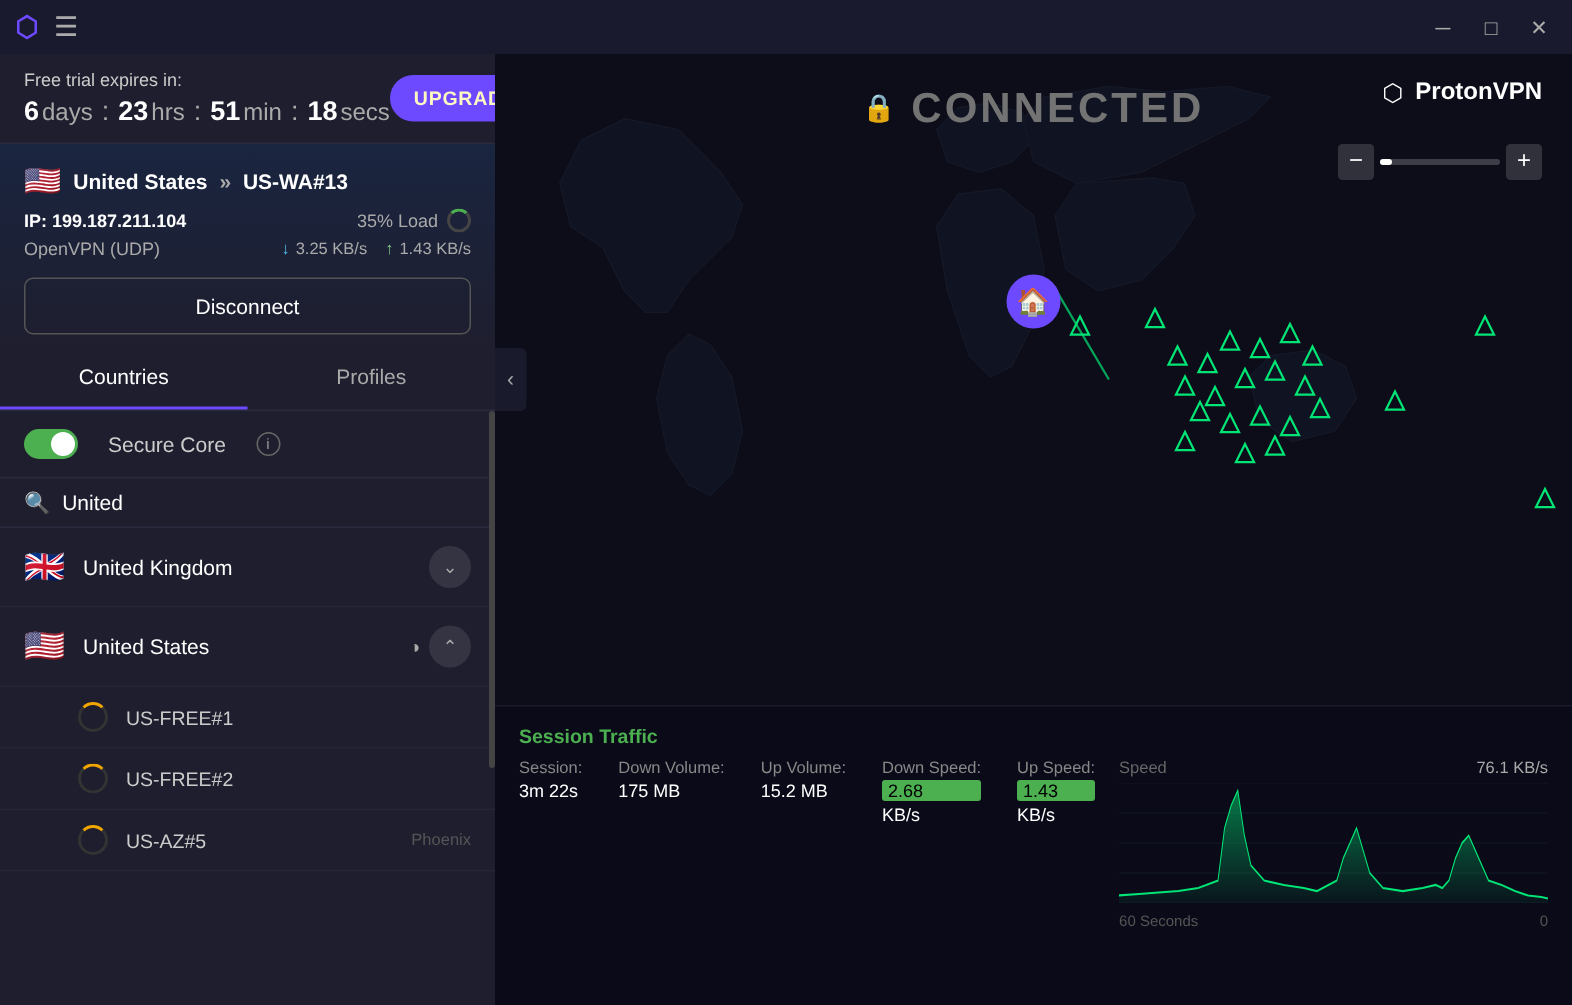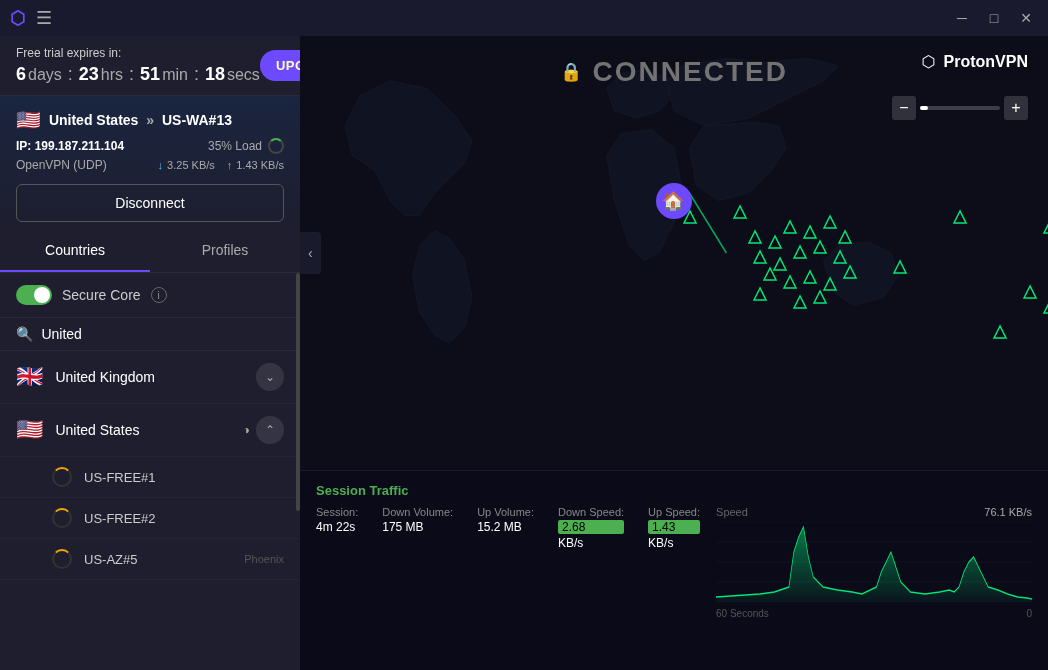--- a/index.html
+++ b/index.html
@@ -59,21 +59,21 @@
 
     
     .main-layout {
       display: flex;
       flex: 1;
       overflow: hidden;
     }
 
     
     .sidebar {
-      width: 300px;
+      width: 330px;
       background: #1e1e2e;
       display: flex;
       flex-direction: column;
       flex-shrink: 0;
       overflow: hidden;
     }
 
     
     .trial-banner {
       background: #1e1e2e;
@@ -228,21 +228,21 @@
     .tab.active {
       color: #fff;
       border-bottom-color: #6d4aff;
     }
 
     
     .secure-core-row {
       display: flex;
       align-items: center;
       padding: 12px 16px;
-      gap: 10px;
+      gap: 20px;
       border-bottom: 1px solid #2a2a3e;
     }
     .toggle {
       width: 36px;
       height: 20px;
       background: #4caf50;
       border-radius: 10px;
       position: relative;
       cursor: pointer;
       flex-shrink: 0;
@@ -812,21 +812,21 @@
         </svg>
       </div>
     </div>
 
     <div class="graph-panel">
       <div class="graph-title">Session Traffic</div>
       <div style="display:flex;gap:0;">
         <div class="graph-stats">
           <div class="stat-item">
             <span class="stat-label">Session:</span>
-            <span class="stat-value">4m 22s</span>
+            <span class="stat-value">3m 22s</span>
           </div>
           <div class="stat-item">
             <span class="stat-label">Down Volume:</span>
             <span class="stat-value"><span>175</span> <span>MB</span></span>
           </div>
           <div class="stat-item">
             <span class="stat-label">Up Volume:</span>
             <span class="stat-value"><span>15.2</span> <span>MB</span></span>
           </div>
           <div class="stat-item">

